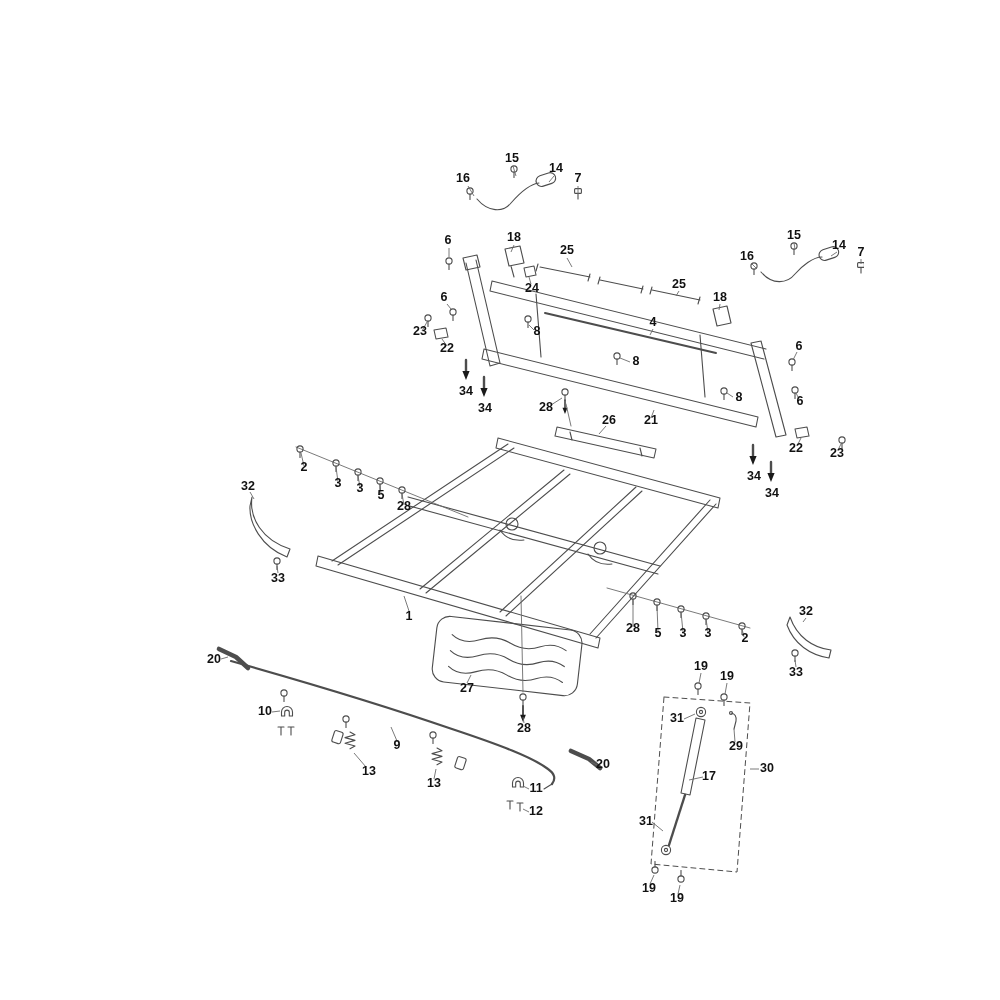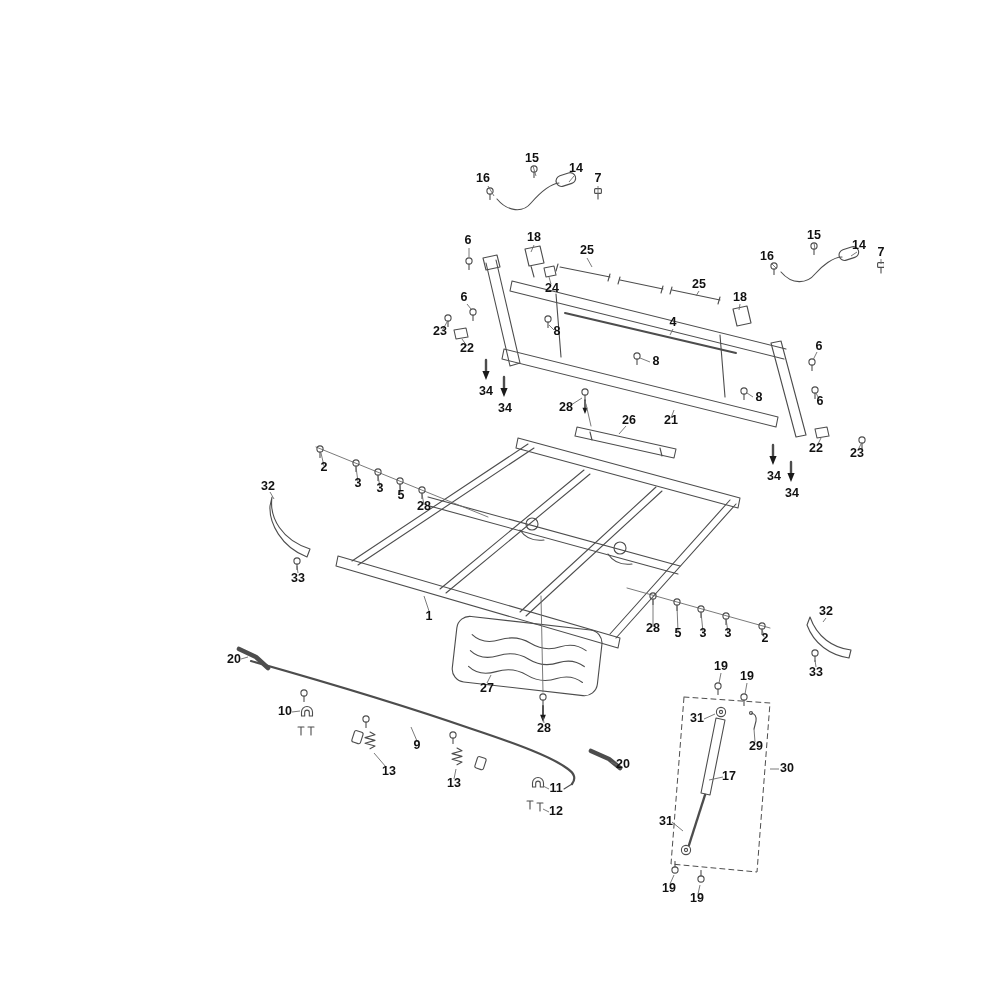--- a/index.html
+++ b/index.html
@@ -1,18 +1,18 @@
 <!DOCTYPE html>
 <html style="--bg: #ffffff; --line: #4d4d4d; --label: #111111; --ldr: #6b6b6b;"><head>
 <meta charset="utf-8">
 <style>
   :root { --bg:#ffffff; --line:#4d4d4d; --label:#111111; --ldr:#6b6b6b; }
   html,body { margin:0; padding:0; background:var(--bg); }
   .stage { position:relative; width:864px; height:1000px; background:var(--bg); overflow:hidden;
-           font-family:"Liberation Sans","DejaVu Sans",sans-serif;margin-left:20px; }
+           font-family:"Liberation Sans","DejaVu Sans",sans-serif; }
   svg { position:absolute; inset:0; }
   .ln  { stroke:var(--line); fill:none; stroke-width:1.1; stroke-linecap:round; stroke-linejoin:round; }
   .ldr { stroke:var(--ldr); fill:none; stroke-width:0.9; }
   .blk { fill:#1a1a1a; stroke:none; }
   .part-label { font:bold 12.5px "Liberation Sans","DejaVu Sans",sans-serif;
                 fill:var(--label); text-anchor:middle; }
 </style>
 </head>
 <body>
 

